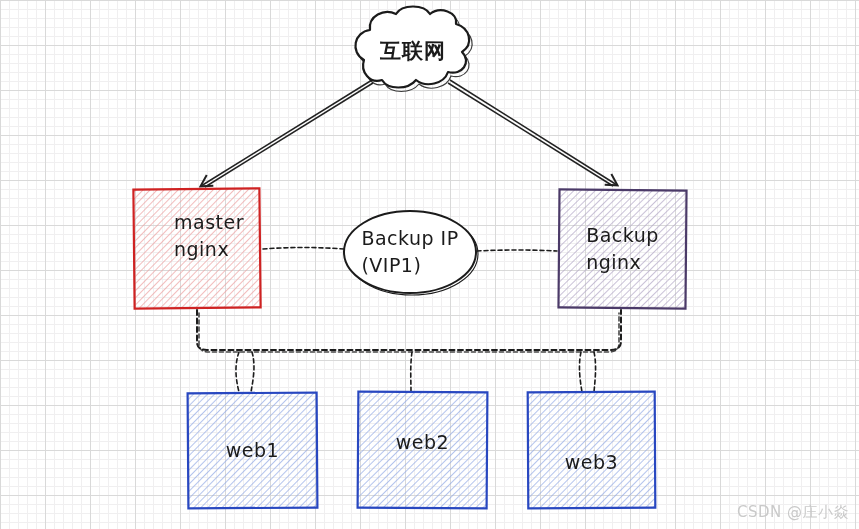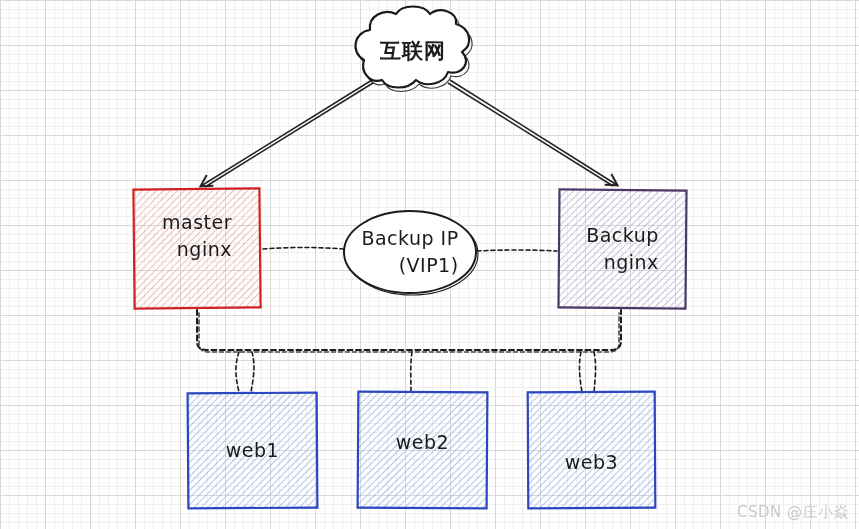--- a/index.html
+++ b/index.html
@@ -49,30 +49,30 @@
 
   .dashed  { stroke: #1c1c1c; stroke-width: 2; fill: none; stroke-dasharray: 5 3.5; stroke-linecap: round; }
   .dashed2 { stroke: #1c1c1c; stroke-width: 1.6; fill: none; stroke-dasharray: 4 3; stroke-linecap: round; opacity: .8; }
   .dashed-thin { stroke: #1c1c1c; stroke-width: 1.6; fill: none; stroke-dasharray: 4 3; stroke-linecap: round; }
 
   .lbl {
     position: absolute;
     display: flex;
     align-items: center;
     justify-content: center;
-    text-align: right;
+    text-align: left;
     color: var(--ink);
     white-space: pre-line;
     font-size: 19px;
     line-height: 1.4;
     letter-spacing: .5px;
     pointer-events: none;
   }
   .lbl-internet { left: 358px; top: 14px; width: 110px; height: 76px; font-size: 21px; font-weight: 600; letter-spacing: 1px; }
-  .lbl-master   { left: 134px; top: 189px; width: 126px; height: 93px; }
+  .lbl-master   { left: 134px; top: 189px; width: 126px; height: 93px; padding-left: 12px; }
   .lbl-backup   { left: 559px; top: 190px; width: 127px; height: 118px; }
   .lbl-vip      { left: 343px; top: 211px; width: 134px; height: 82px; }
   .lbl-web1     { left: 188px; top: 393px; width: 129px; height: 115px; }
   .lbl-web2     { left: 358px; top: 384px; width: 129px; height: 116px; }
   .lbl-web3     { left: 528px; top: 392px; width: 127px; height: 140px; }
 
   .watermark {
     position: absolute;
     right: 10px;
     bottom: 7px;

